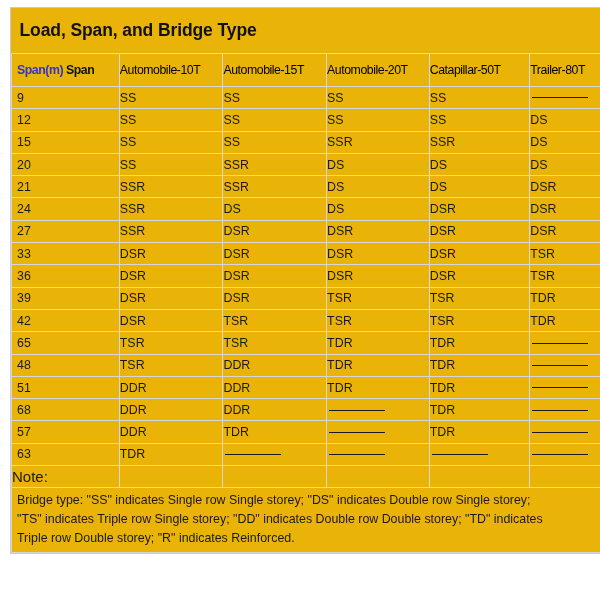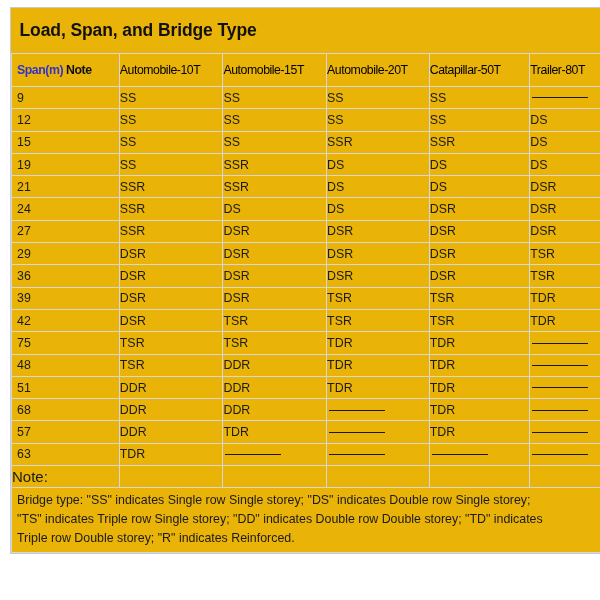--- a/index.html
+++ b/index.html
@@ -132,21 +132,21 @@
         <col style="width:72px">
       </colgroup>
       <tbody>
         <tr>
           <td class="title-cell" colspan="6">
             <span class="title-text">Load, Span, and Bridge Type</span>
           </td>
         </tr>
         <tr class="hdr-row">
           <td class="hdr-corner">
-            <span class="span-label">Span(m)</span><span>&nbsp;</span><span class="load-label">Note</span>
+            <span class="span-label">Span(m)</span><span>&nbsp;</span><span class="load-label">Span</span>
           </td>
           <td>Automobile-10T</td>
           <td>Automobile-15T</td>
           <td>Automobile-20T</td>
           <td>Catapillar-50T</td>
           <td>Trailer-80T</td>
         </tr>
       </tbody>
       <tbody id="rows-body">
           <tr class="data-row">
@@ -167,21 +167,21 @@
           </tr>
           <tr class="data-row">
             <td class="spanv">15</td>
             <td>SS</td>
             <td>SS</td>
             <td>SSR</td>
             <td>SSR</td>
             <td>DS</td>
           </tr>
           <tr class="data-row">
-            <td class="spanv">19</td>
+            <td class="spanv">20</td>
             <td>SS</td>
             <td>SSR</td>
             <td>DS</td>
             <td>DS</td>
             <td>DS</td>
           </tr>
           <tr class="data-row">
             <td class="spanv">21</td>
             <td>SSR</td>
             <td>SSR</td>
@@ -199,21 +199,21 @@
           </tr>
           <tr class="data-row">
             <td class="spanv">27</td>
             <td>SSR</td>
             <td>DSR</td>
             <td>DSR</td>
             <td>DSR</td>
             <td>DSR</td>
           </tr>
           <tr class="data-row">
-            <td class="spanv">29</td>
+            <td class="spanv">33</td>
             <td>DSR</td>
             <td>DSR</td>
             <td>DSR</td>
             <td>DSR</td>
             <td>TSR</td>
           </tr>
           <tr class="data-row">
             <td class="spanv">36</td>
             <td>DSR</td>
             <td>DSR</td>
@@ -231,21 +231,21 @@
           </tr>
           <tr class="data-row">
             <td class="spanv">42</td>
             <td>DSR</td>
             <td>TSR</td>
             <td>TSR</td>
             <td>TSR</td>
             <td>TDR</td>
           </tr>
           <tr class="data-row">
-            <td class="spanv">75</td>
+            <td class="spanv">65</td>
             <td>TSR</td>
             <td>TSR</td>
             <td>TDR</td>
             <td>TDR</td>
             <td><span class="dash"></span></td>
           </tr>
           <tr class="data-row">
             <td class="spanv">48</td>
             <td>TSR</td>
             <td>DDR</td>

